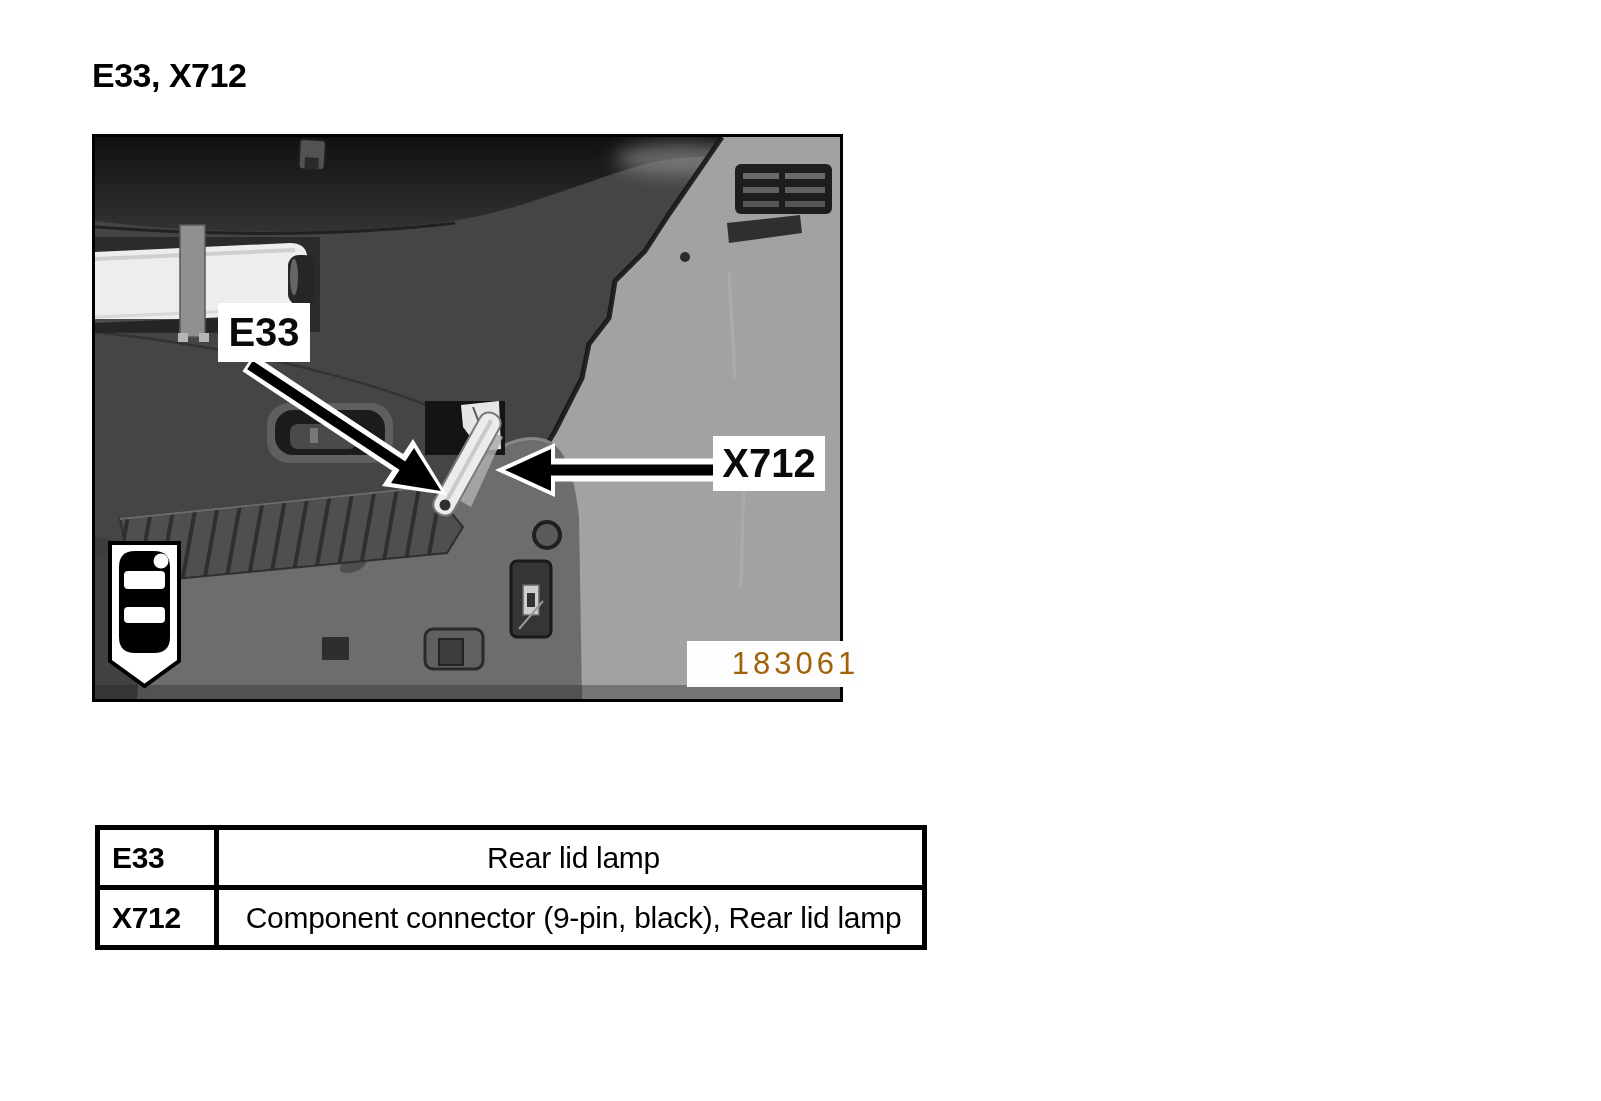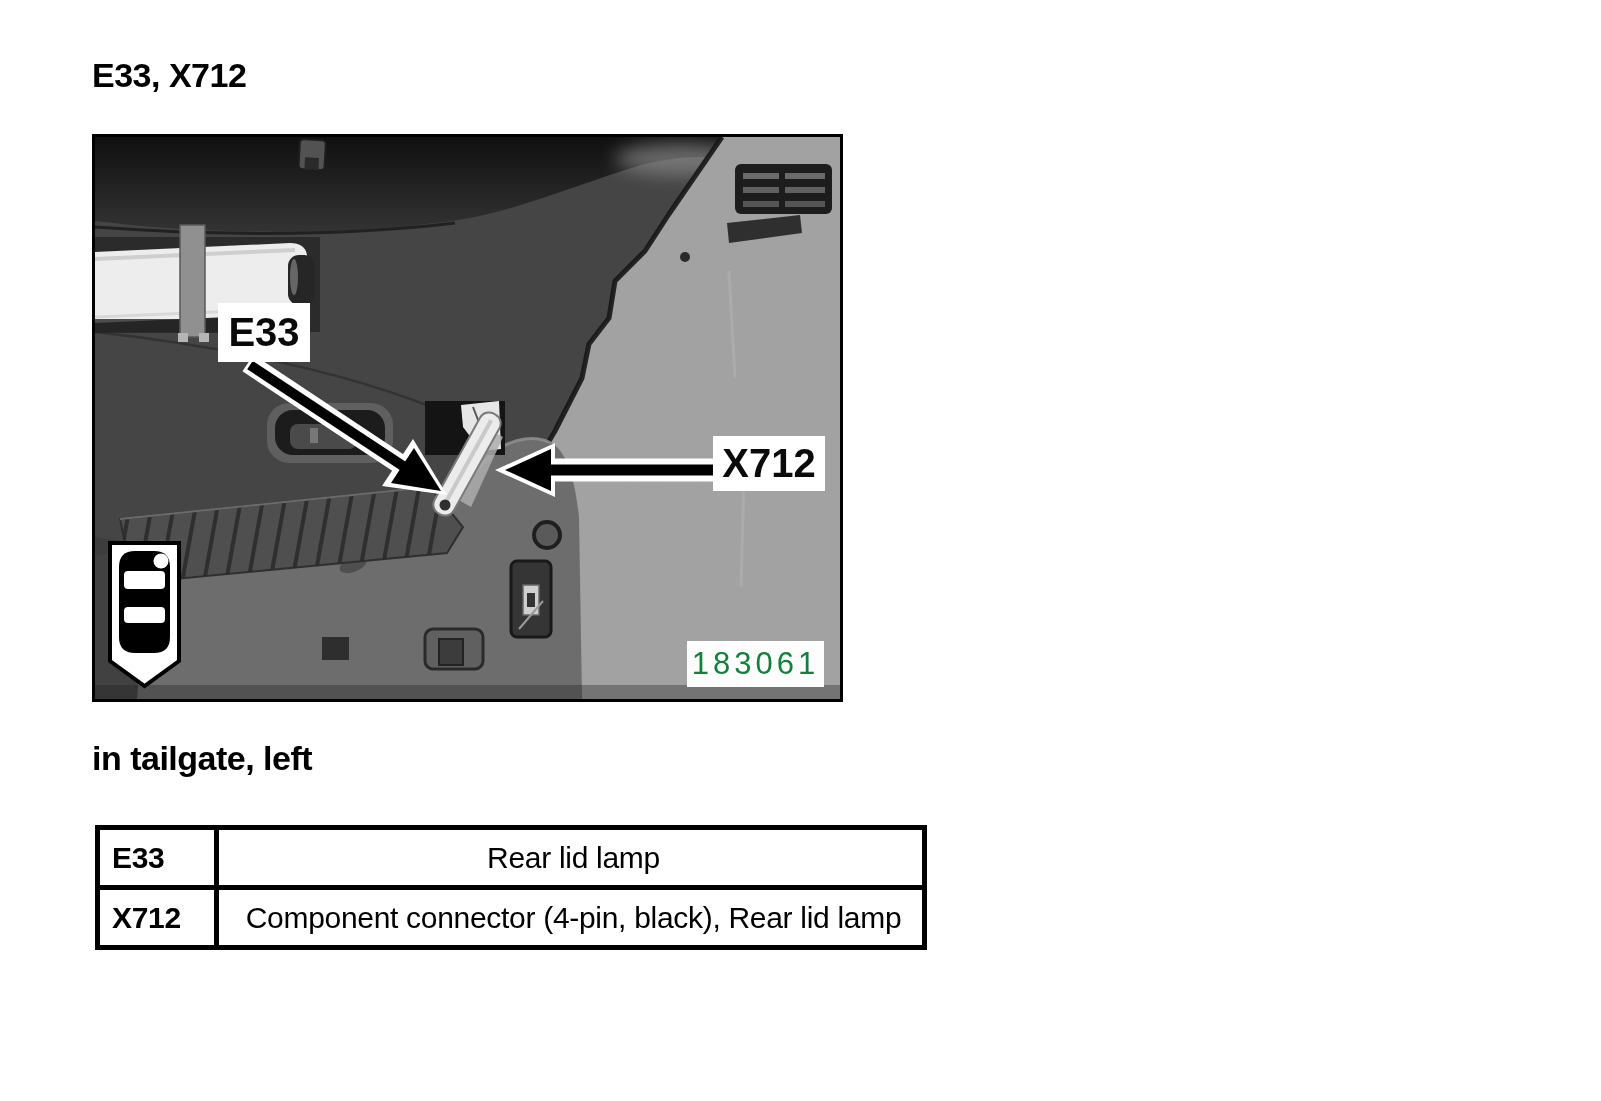--- a/index.html
+++ b/index.html
@@ -30,23 +30,24 @@
     position:absolute;
     background:#ffffff;
     text-align:center;
     font-weight:700;
     color:#0a0a0a;
   }
   .callout.e33{left:123px;top:166px;width:92px;height:59px;font-size:40px;line-height:59px;}
   .callout.x712{left:618px;top:299px;width:112px;height:55px;font-size:40px;line-height:55px;}
   .imgnum{
     position:absolute;left:592px;top:504px;width:137px;height:46px;
-    background:#fdfdfd;color:#15803d;
+    background:#fdfdfd;color:#a16207;
     font-size:31px;line-height:46px;letter-spacing:4px;text-align:center;
     font-weight:400;
+    padding-left:40px;
   }
   table.info-table{
     position:absolute;left:95px;top:825px;
     width:832px;
     border-collapse:collapse;
     border:5px solid #000;
     table-layout:fixed;
   }
   table.info-table td{
     border:5px solid #000;
@@ -220,28 +221,27 @@
         <rect x="29" y="470" width="41" height="16" rx="4" fill="#ffffff"></rect>
         <circle cx="66" cy="424" r="7.5" fill="#ffffff"></circle>
       </g>
     </svg>
 
     <div class="callout e33">E33</div>
     <div class="callout x712">X712</div>
     <div class="imgnum">183061</div>
   </div>
 
-  <div class="caption">in tailgate, left</div>
 
   <table class="info-table">
     <tbody>
       <tr>
         <td class="code">E33</td>
         <td class="desc">Rear lid lamp</td>
       </tr>
       <tr>
         <td class="code">X712</td>
-        <td class="desc">Component connector (4-pin, black), Rear lid lamp</td>
+        <td class="desc">Component connector (9-pin, black), Rear lid lamp</td>
       </tr>
     </tbody>
   </table>
 
 </div>
 
 </body></html>

